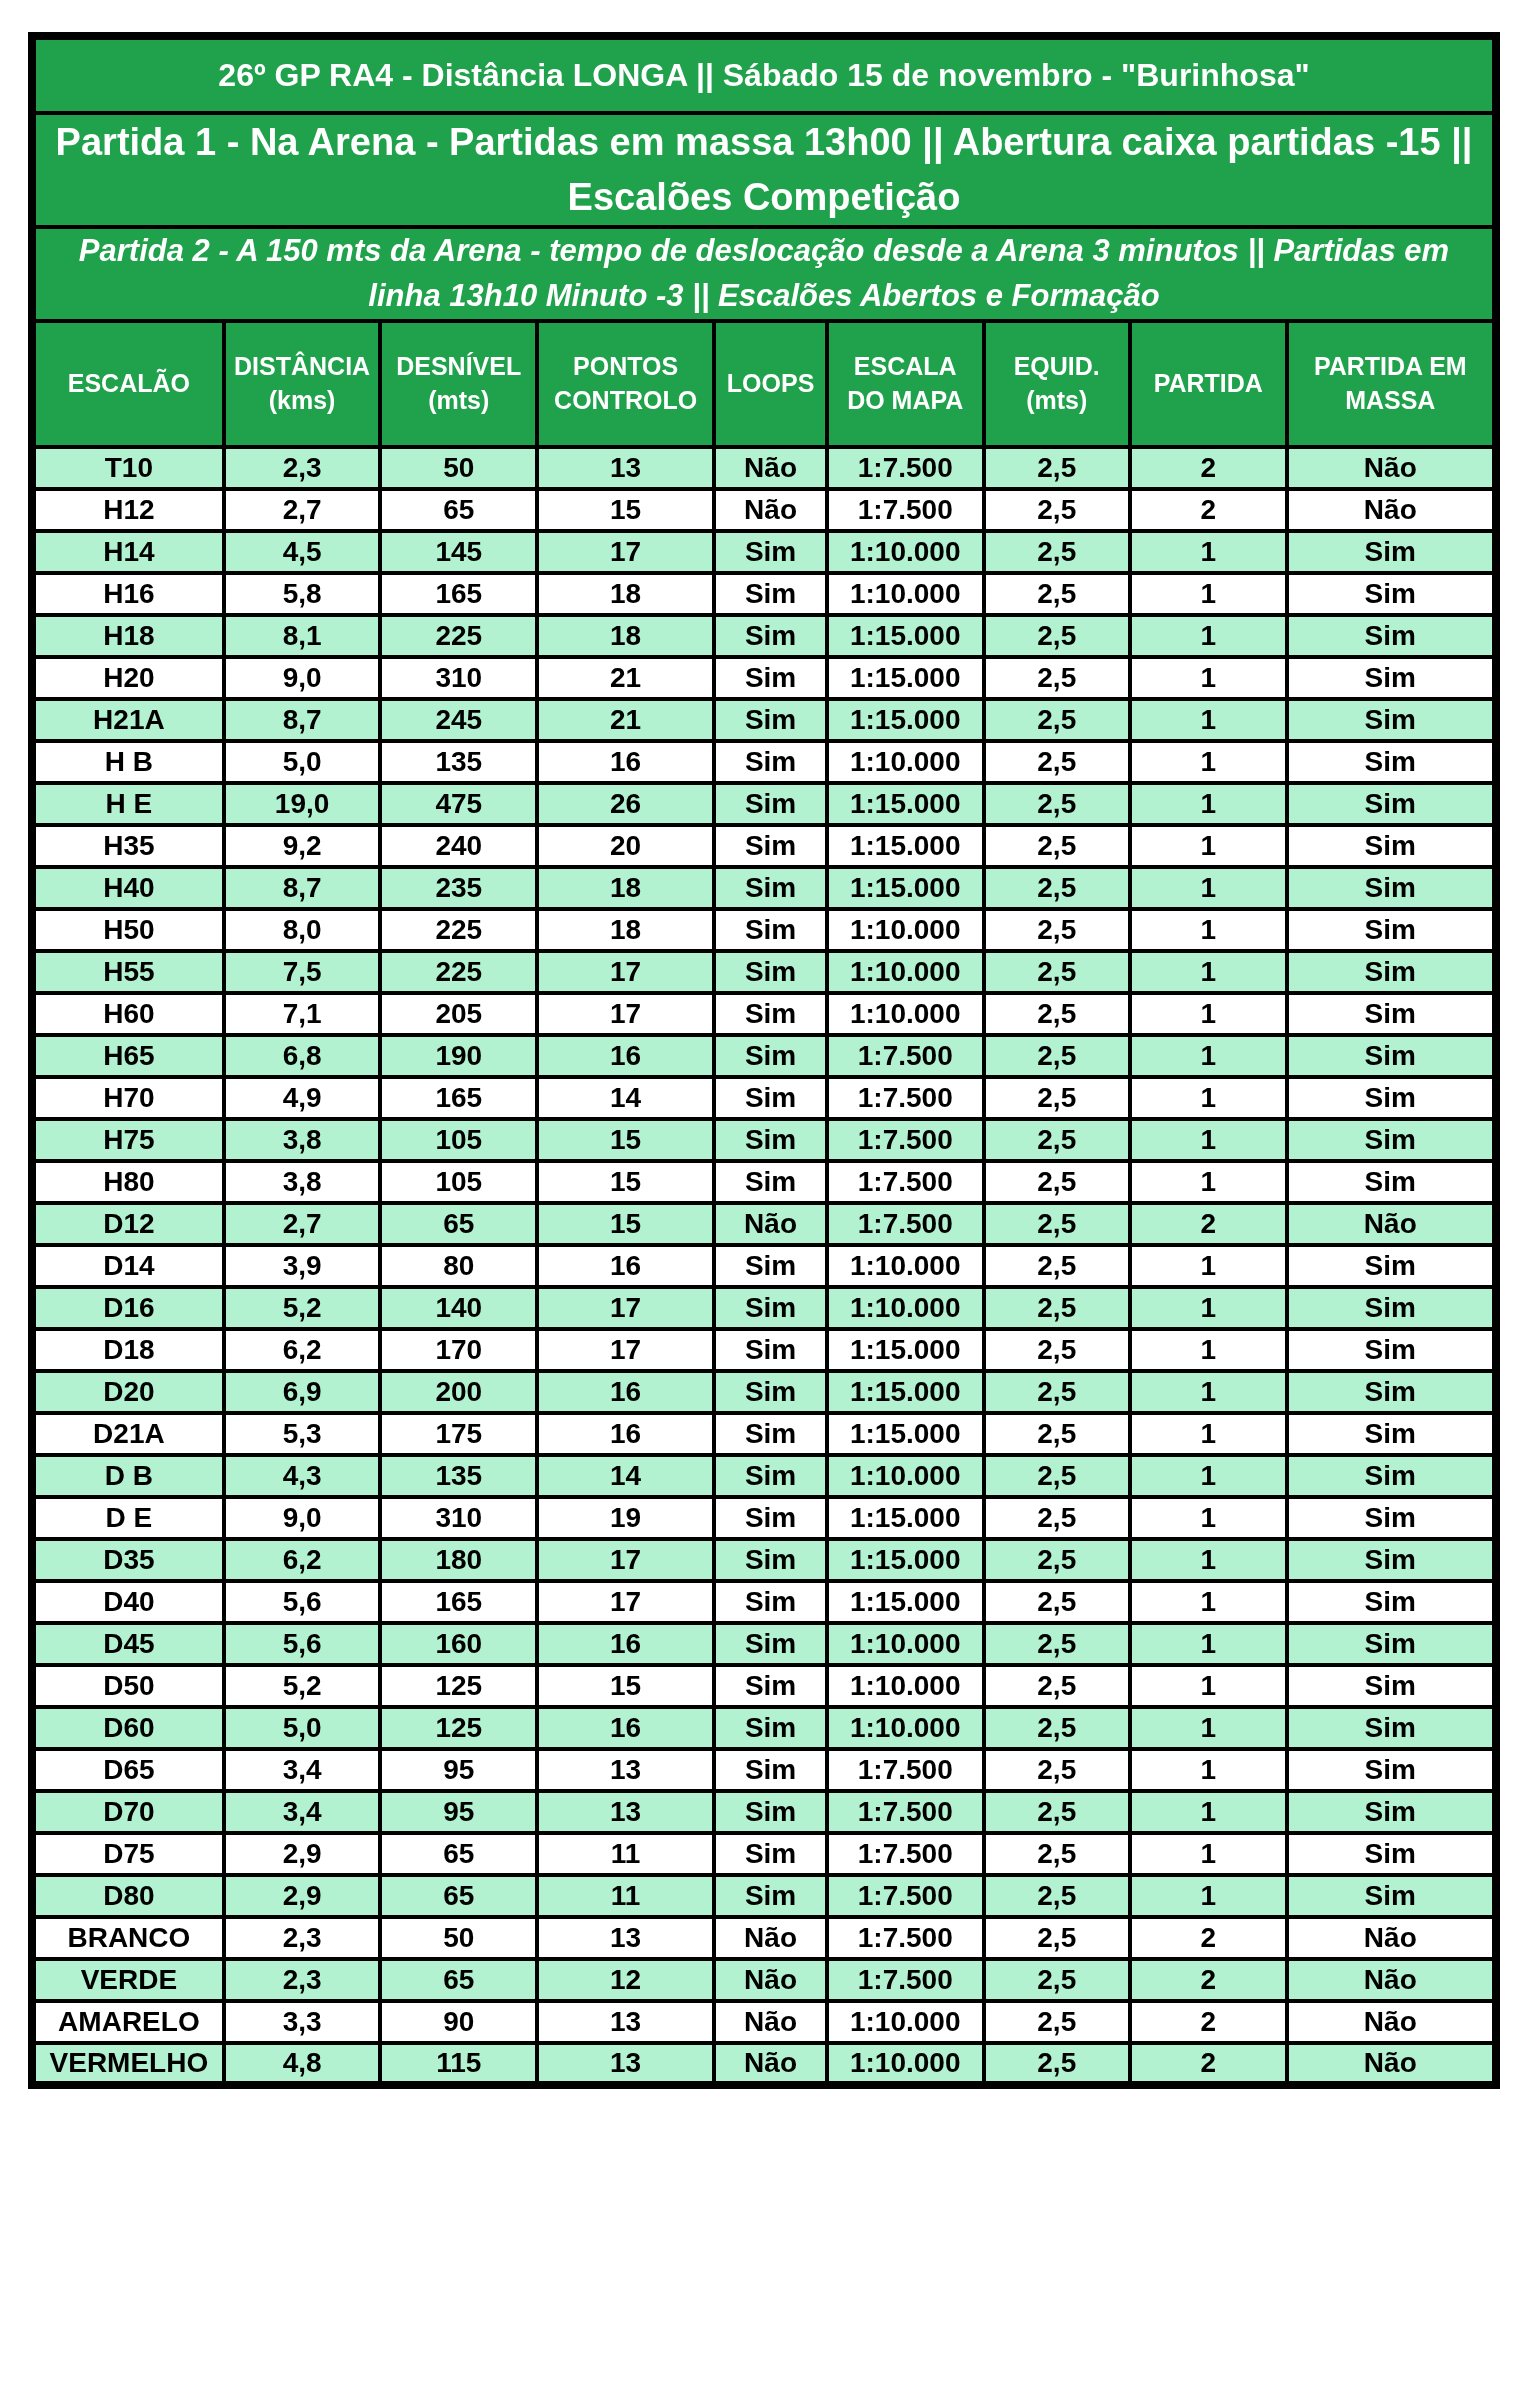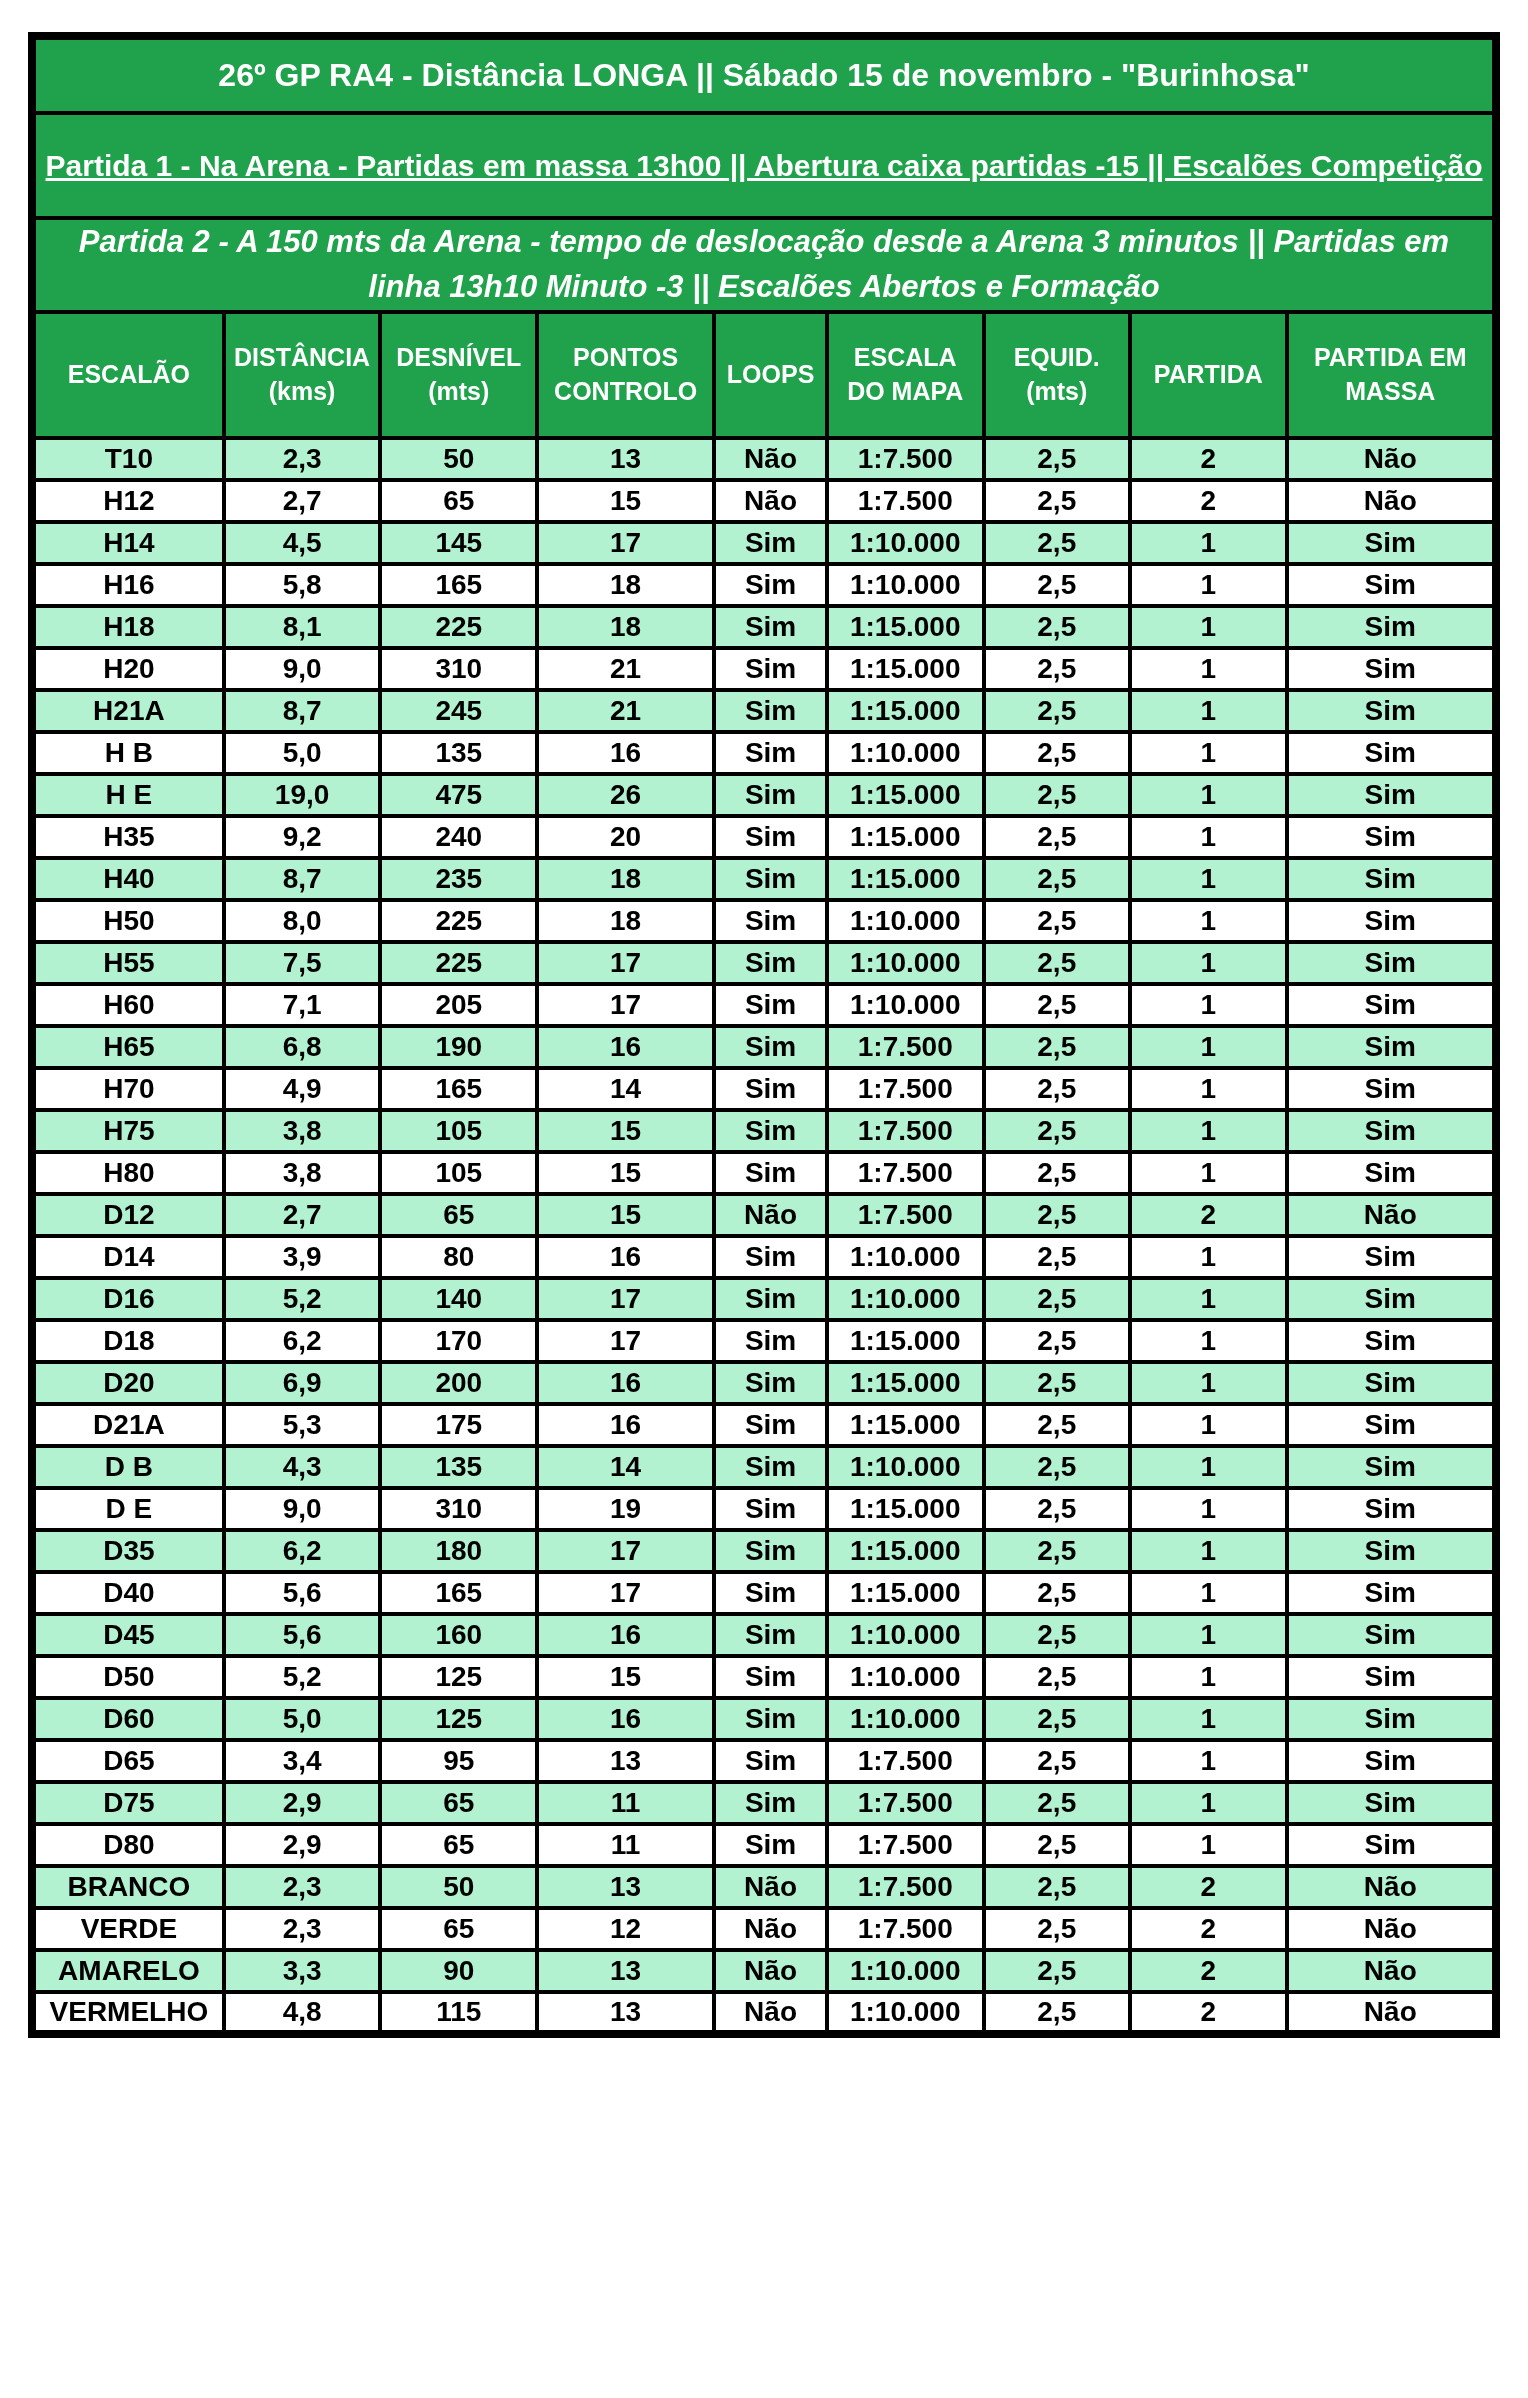--- a/index.html
+++ b/index.html
@@ -36,21 +36,21 @@
     text-align: center;
     vertical-align: middle;
     padding: 0 3.7px;
   }
   td.title {
     background: var(--green);
     color: var(--header-text);
     line-height: 1.45;
   }
   td.t1 { height: 77px;  font-size: 32px; }
-  td.t2 { height: 105px; font-size: 30px; text-decoration: underline; }
+  td.t2 { height: 105px; font-size: 38px; }
   td.t3 { height: 94px; font-size: 31px; font-style: italic; }
   tr.colhead th {
     background: var(--green);
     color: var(--header-text);
     height: 126px;
     font-size: 25px;
     line-height: 1.35;
     white-space: pre-line;
   }
   tbody td {
@@ -462,20 +462,31 @@
           <td>3,4</td>
           <td>95</td>
           <td>13</td>
           <td>Sim</td>
           <td>1:7.500</td>
           <td>2,5</td>
           <td>1</td>
           <td>Sim</td>
         </tr>
         <tr>
+          <td>D70</td>
+          <td>3,4</td>
+          <td>95</td>
+          <td>13</td>
+          <td>Sim</td>
+          <td>1:7.500</td>
+          <td>2,5</td>
+          <td>1</td>
+          <td>Sim</td>
+        </tr>
+        <tr>
           <td>D75</td>
           <td>2,9</td>
           <td>65</td>
           <td>11</td>
           <td>Sim</td>
           <td>1:7.500</td>
           <td>2,5</td>
           <td>1</td>
           <td>Sim</td>
         </tr>

